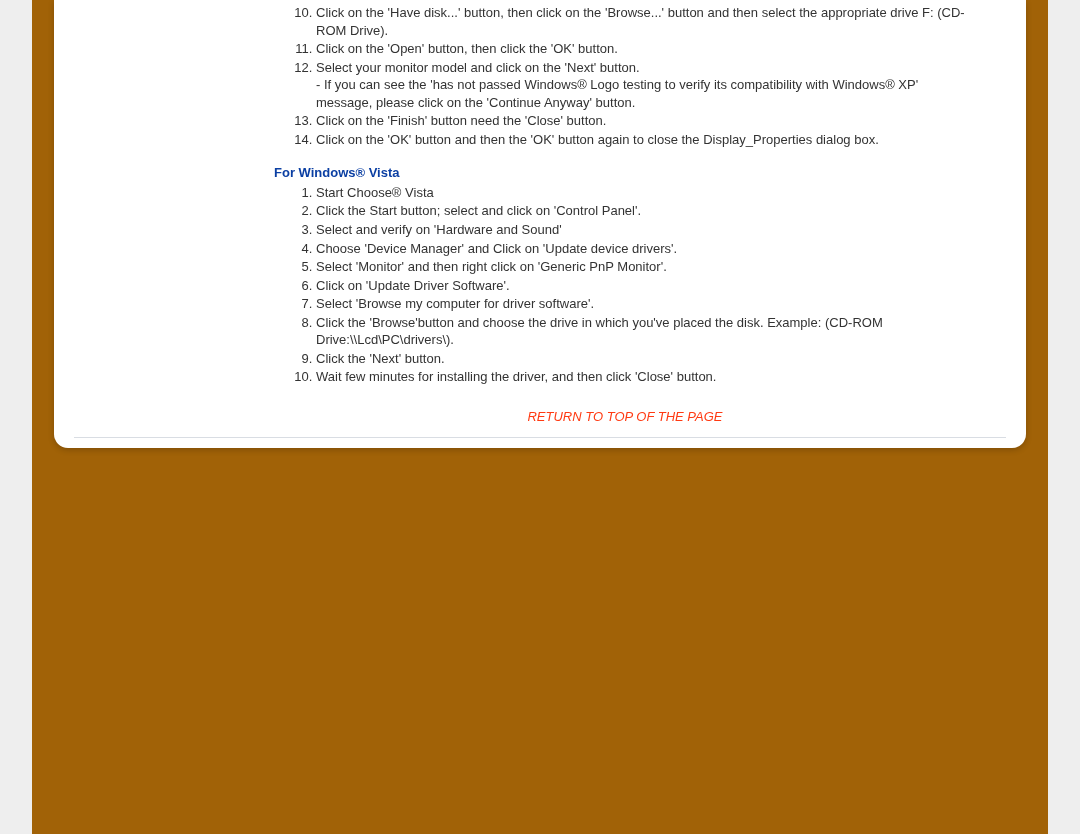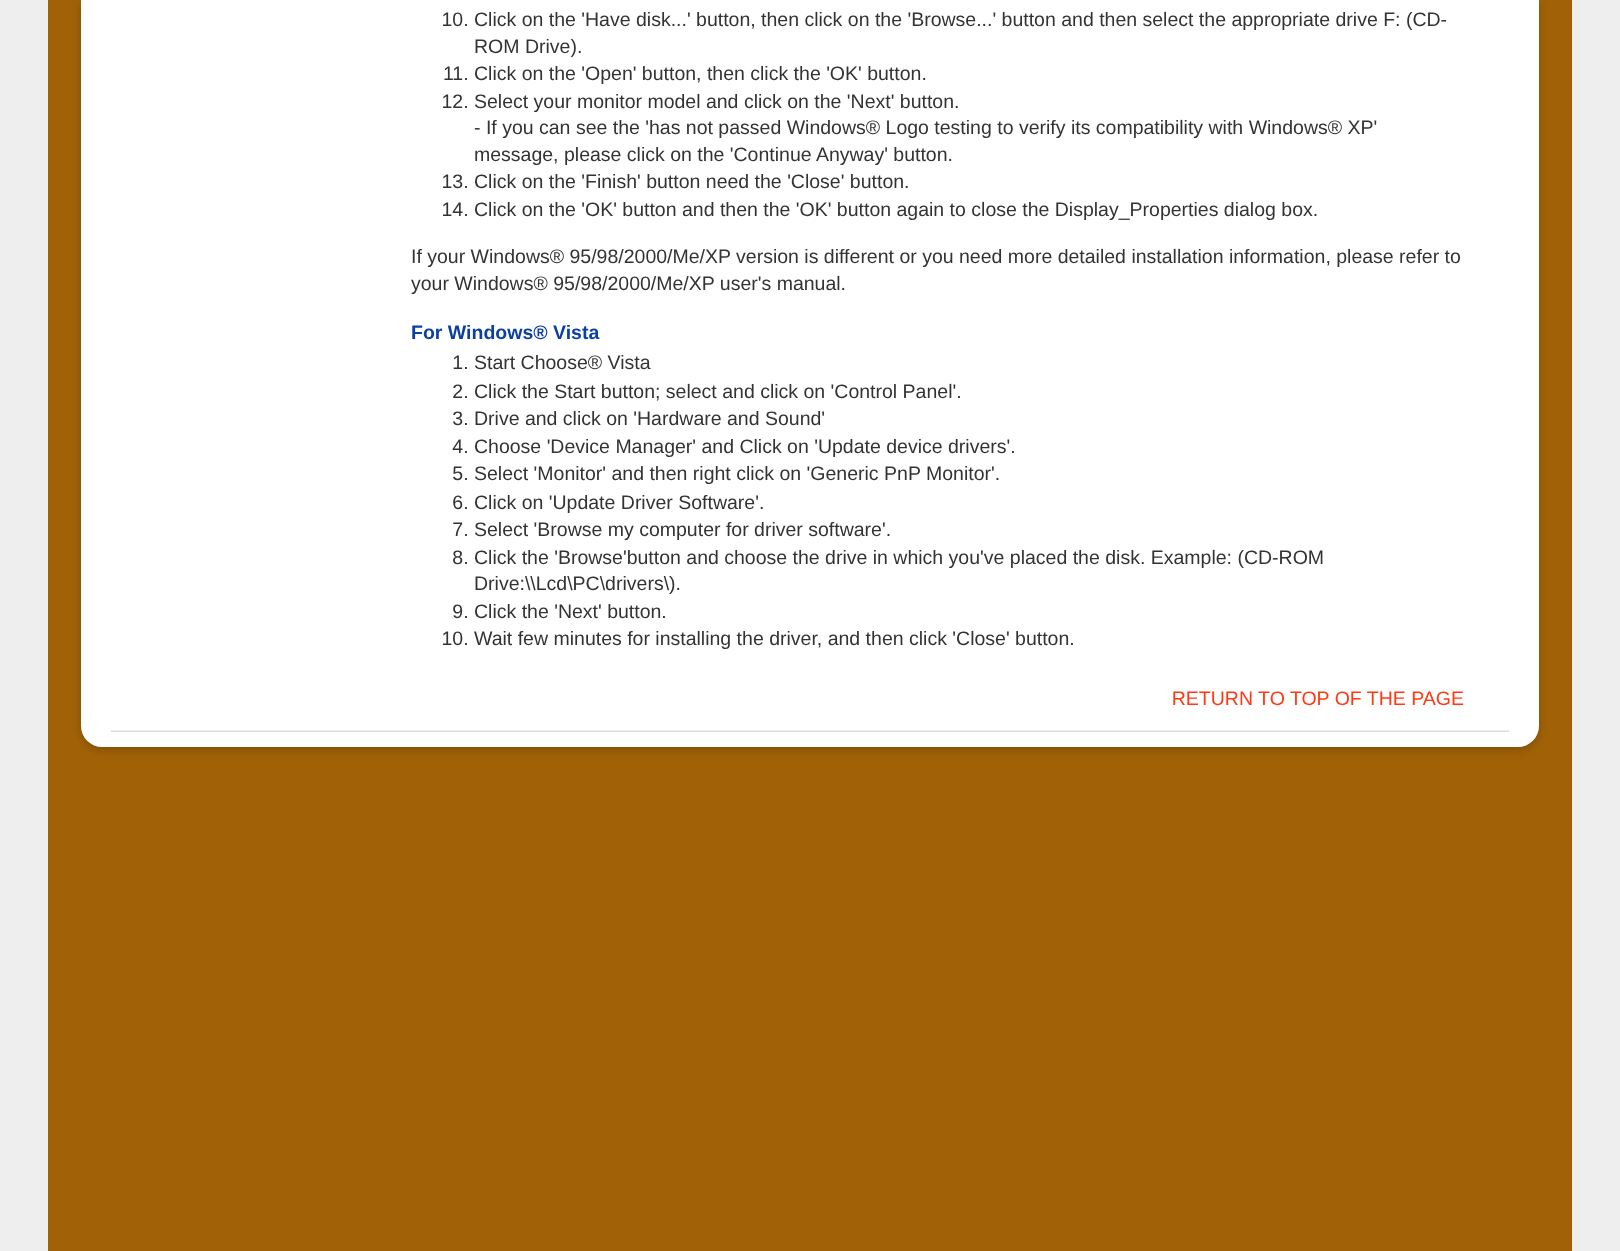--- a/index.html
+++ b/index.html
@@ -61,22 +61,23 @@
     }
     .para {
       margin: 14px 0;
     }
     .heading-blue {
       color: #0b3fa3;
       font-weight: bold;
       margin: 16px 0 2px 0;
     }
     .return-link {
-      text-align: right;
+      text-align: center;
       margin: 22px 0 8px 0;
+      font-style: italic;
     }
     .return-link a {
       color: #ff3a12;
       text-decoration: none;
       font-size: 13px;
     }
     hr.sep {
       border: none;
       border-top: 1px solid #d9dde3;
       margin: 12px 10px 0 10px;
@@ -91,28 +92,27 @@
       <div class="content">
 
         <ol id="xp-ol" start="10">
             <li>Click on the 'Have disk...' button, then click on the 'Browse...' button and then select the appropriate drive F: (CD-ROM Drive).</li>
             <li>Click on the 'Open' button, then click the 'OK' button.</li>
             <li>Select your monitor model and click on the 'Next' button.<div class="indent-note">- If you can see the 'has not passed Windows® Logo testing to verify its compatibility with Windows® XP' message, please click on the 'Continue Anyway' button.</div></li>
             <li>Click on the 'Finish' button need the 'Close' button.</li>
             <li>Click on the 'OK' button and then the 'OK' button again to close the Display_Properties dialog box.</li>
           </ol>
 
-        <p class="para">If your Windows® 95/98/2000/Me/XP version is different or you need more detailed installation information, please refer to your Windows® 95/98/2000/Me/XP user's manual.</p>
 
         <div class="heading-blue">For Windows® Vista</div>
 
         <ol id="vista-ol" start="1">
             <li>Start Choose® Vista</li>
             <li>Click the Start button; select and click on 'Control Panel'.</li>
-            <li>Drive and click on 'Hardware and Sound'</li>
+            <li>Select and verify on 'Hardware and Sound'</li>
             <li>Choose 'Device Manager' and Click on 'Update device drivers'.</li>
             <li>Select 'Monitor' and then right click on 'Generic PnP Monitor'.</li>
             <li>Click on 'Update Driver Software'.</li>
             <li>Select 'Browse my computer for driver software'.</li>
             <li>Click the 'Browse'button and choose the drive in which you've placed the disk. Example: (CD-ROM Drive:\\Lcd\PC\drivers\).</li>
             <li>Click the 'Next' button.</li>
             <li>Wait few minutes for installing the driver, and then click 'Close' button.</li>
           </ol>
 
 

